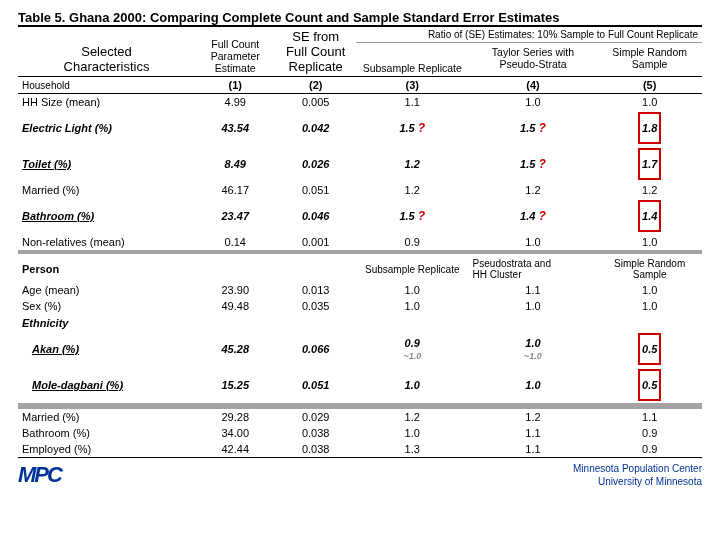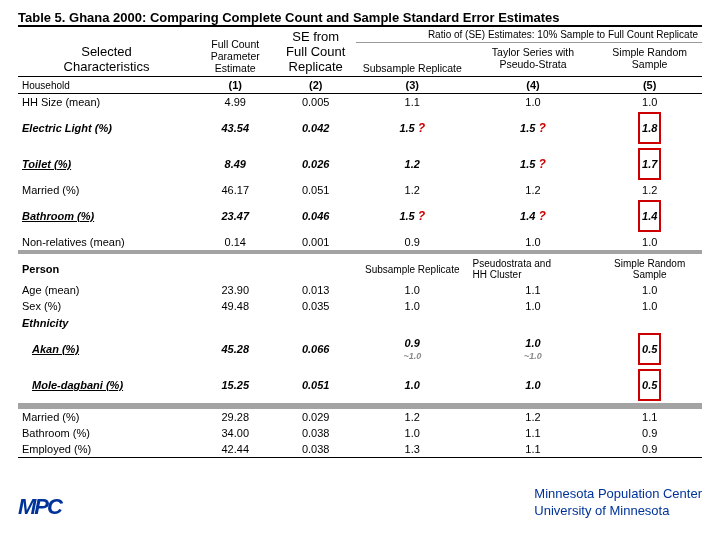--- a/index.html
+++ b/index.html
@@ -51,25 +51,24 @@
       margin-top: 4px;
     }
     .mpc-logo {
       font-size: 20px;
       font-weight: bold;
       color: #003399;
       font-style: italic;
       letter-spacing: -1px;
     }
     .umn-text {
-      font-size: 13px;
+      font-size: 10px;
       color: #003399;
-      text-align: left;
+      text-align: right;
       line-height: 1.3;
-      margin-top: 24px;
     }
   </style>
 </head>
 <body>
 
 <div class="page">
   <div class="title">Table 5.    Ghana 2000:  Comparing Complete Count and Sample Standard Error Estimates</div>
 
   <table>
 

